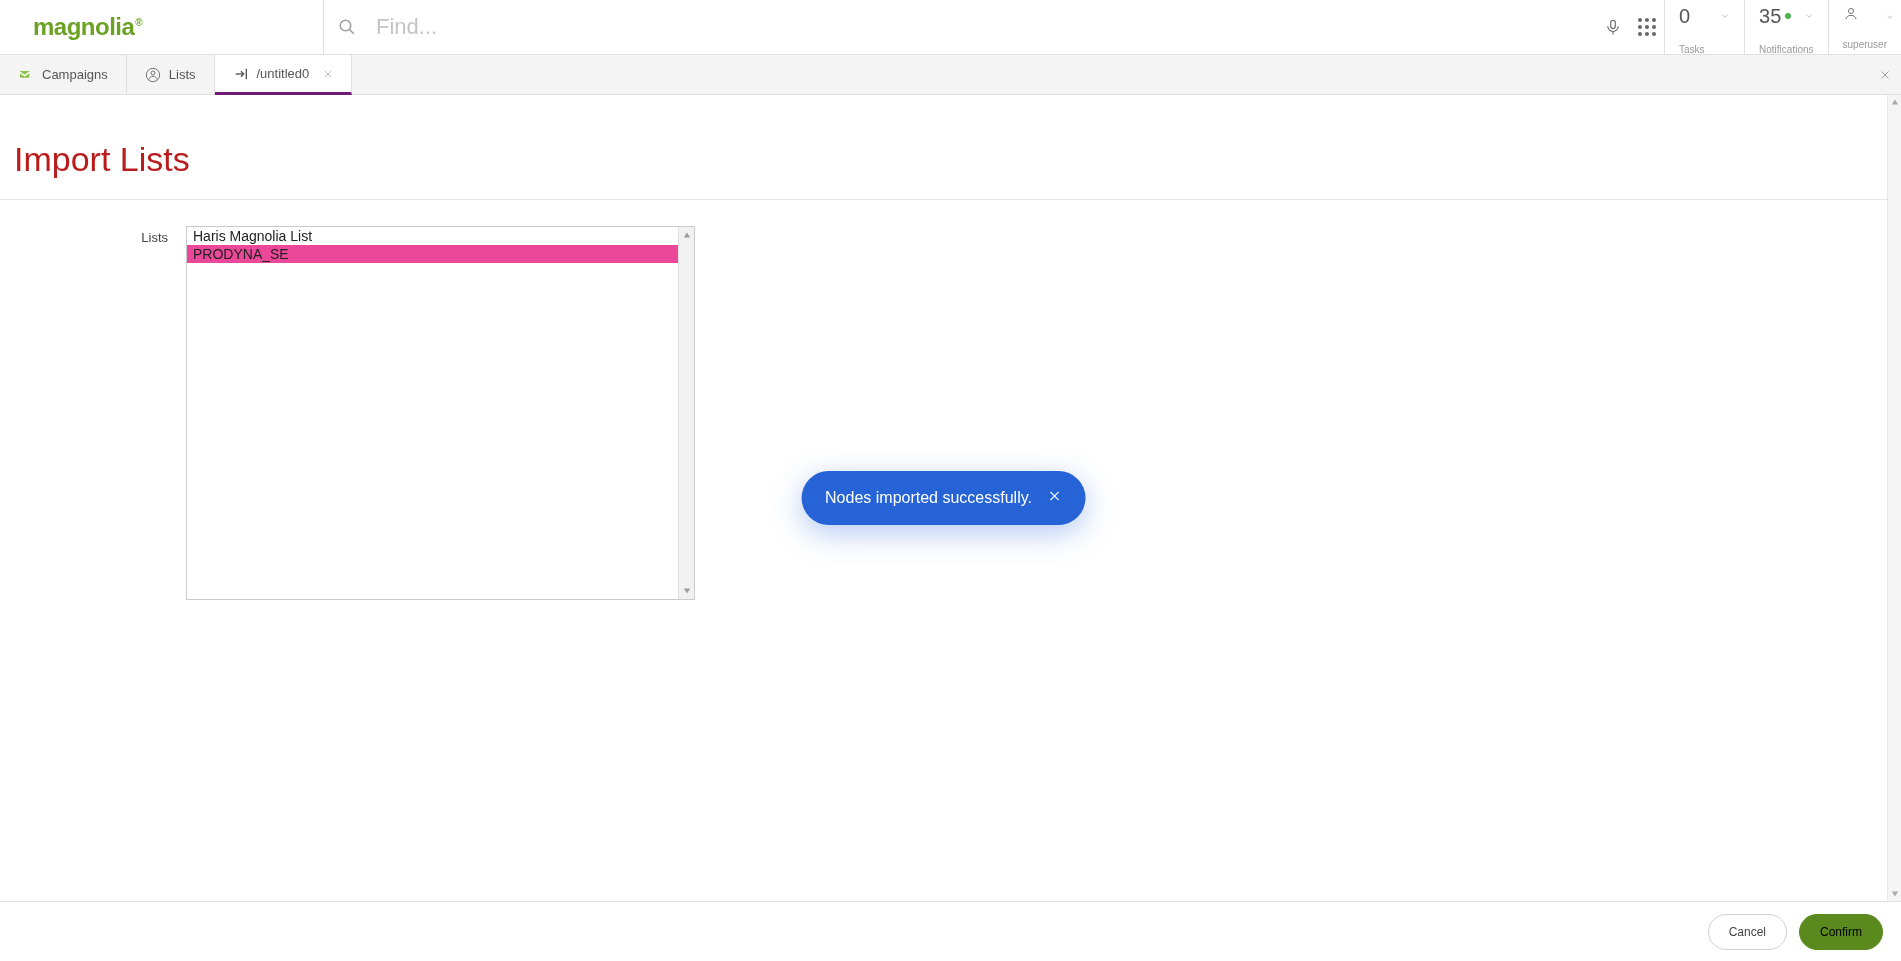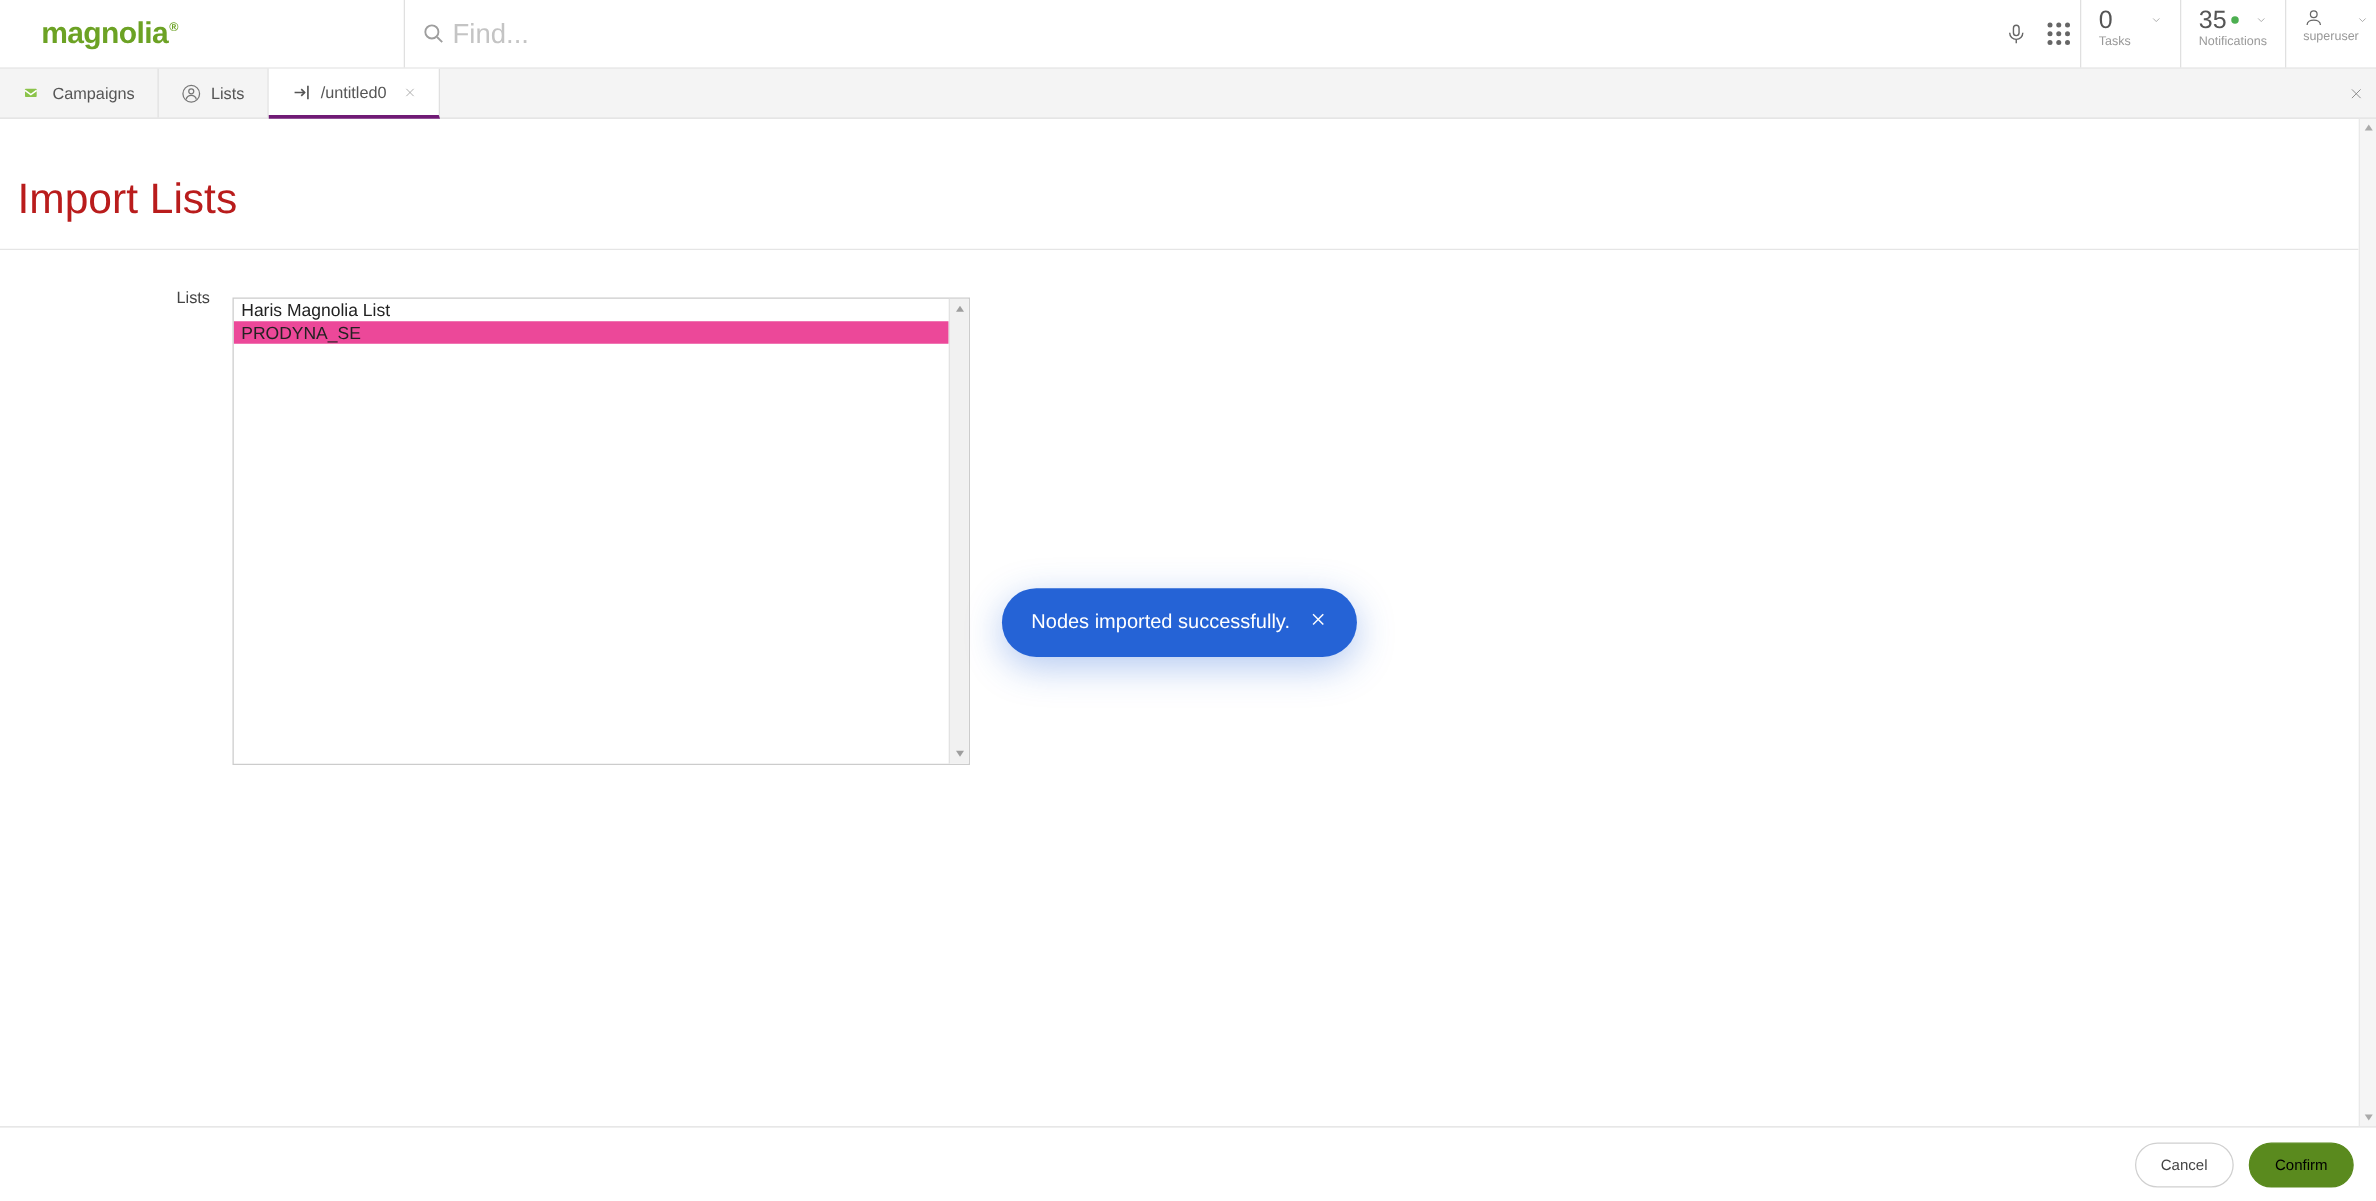--- a/index.html
+++ b/index.html
@@ -6,33 +6,33 @@
   html, body { height: 100%; width: 100%; font-family: Arial, Helvetica, sans-serif; color: #333; background: #fff; overflow: hidden; }
   body { display: flex; flex-direction: column; }
 
   
   .header { display: flex; height: 55px; border-bottom: 1px solid #e0e0e0; position: relative; }
   .logo-area { width: 310px; display: flex; align-items: center; padding-left: 20px; margin-left: 13px; }
   .logo-text { font-size: 24px; font-weight: 700; color: #6CA224; letter-spacing: -0.5px; position: relative; }
   .logo-text .reg { font-size: 10px; vertical-align: super; margin-left: 1px; }
   .search-area { flex: 1; display: flex; align-items: center; border-left: 1px solid #e0e0e0; padding-left: 14px; min-width: 0; }
   .search-icon { width: 18px; height: 18px; stroke: #9e9e9e; fill: none; stroke-width: 2; }
-  .search-input { border: none; outline: none; font-size: 22px; margin-left: 6px; color: #777; flex: 1; min-width: 0; }
+  .search-input { border: none; outline: none; font-size: 22px; margin-left: 20px; color: #777; flex: 1; min-width: 0; }
   .search-input::placeholder { color: #c4c4c4; }
   .header-right { display: flex; align-items: stretch; }
   .hicon-cell { display: flex; align-items: center; justify-content: center; padding: 0 10px; border-left: 1px solid #e0e0e0; }
   .hicon-cell.noborder { border-left: none; }
   .hicon-cell.small { padding: 0 8px; }
   .hicon-svg { width: 18px; height: 18px; stroke: #666; fill: none; stroke-width: 1.5; }
   .grid-icon { display: grid; grid-template-columns: repeat(3, 4px); grid-template-rows: repeat(3, 4px); gap: 3px; }
   .grid-icon span { width: 4px; height: 4px; background: #666; border-radius: 50%; }
   .metric-cell { display: flex; flex-direction: column; padding: 6px 14px 4px 14px; border-left: 1px solid #e0e0e0; min-width: 80px; position: relative; justify-content: flex-start; }
   .metric-head { display: flex; align-items: center; justify-content: space-between; }
   .metric-val { font-size: 20px; color: #555; line-height: 1; display: flex; align-items: center; gap: 4px; }
-  .metric-label { font-size: 10px; color: #999; margin-top: 2px; }
+  .metric-label { font-size: 10px; color: #999; margin-top: 18px; }
   .chev { width: 10px; height: 10px; stroke: #999; fill: none; stroke-width: 1.5; }
   .dot-ind { width: 6px; height: 6px; border-radius: 50%; background: #4caf50; display: inline-block; }
   .user-cell { display: flex; flex-direction: column; align-items: flex-start; padding: 6px 14px 4px 14px; border-left: 1px solid #e0e0e0; min-width: 70px; position: relative; justify-content: flex-start; }
   .user-cell .chev-wrap { position: absolute; top: 8px; right: 6px; }
 
   
   .tabbar { display: flex; align-items: stretch; background: #f4f4f4; border-bottom: 1px solid #e0e0e0; height: 40px; position: relative; }
   .tab { display: flex; align-items: center; padding: 0 18px; font-size: 13px; color: #555; border-right: 1px solid #e0e0e0; cursor: pointer; gap: 8px; }
   .tab.active { background: #fff; border-bottom: 3px solid #701a75; margin-bottom: -1px; }
   .tab-icon { width: 16px; height: 16px; }
@@ -47,21 +47,21 @@
   .vscroll .arrow { position: absolute; left: 0; width: 100%; height: 14px; display: flex; align-items: center; justify-content: center; }
   .vscroll .arrow.up { top: 0; }
   .vscroll .arrow.down { bottom: 0; }
   .vscroll .arrow svg { width: 8px; height: 8px; fill: #aaa; }
 
   .page-title { font-size: 34px; color: #b91c1c; font-weight: 400; padding: 45px 0 20px 14px; }
   .hr-full { border: none; border-top: 1px solid #e5e5e5; width: 100%; }
 
   .form-area { display: flex; padding: 26px 0 0 0; }
   .form-label { width: 186px; padding-right: 18px; text-align: right; font-size: 13px; color: #444; padding-top: 4px; }
-  .listbox-wrap { position: relative; width: 590px; margin-top: 12px; }
+  .listbox-wrap { position: relative; width: 509px; }
   .listbox { border: 1px solid #ccc; height: 374px; padding: 0; overflow: hidden; position: relative; }
   .list-scroll { position: absolute; right: 0; top: 0; bottom: 0; width: 16px; background: #f1f1f1; border-left: 1px solid #e2e2e2; }
   .list-scroll .arrow { position: absolute; left: 0; width: 100%; height: 16px; display: flex; align-items: center; justify-content: center; }
   .list-scroll .arrow.up { top: 0; }
   .list-scroll .arrow.down { bottom: 0; }
   .list-scroll .arrow svg { width: 8px; height: 8px; fill: #9e9e9e; }
   .list-items { position: absolute; top: 0; left: 0; right: 16px; bottom: 0; }
   .list-item { font-size: 14px; color: #222; padding: 1px 6px; line-height: 16px; cursor: pointer; }
   .list-item.selected { background: #ec4899; }
 

